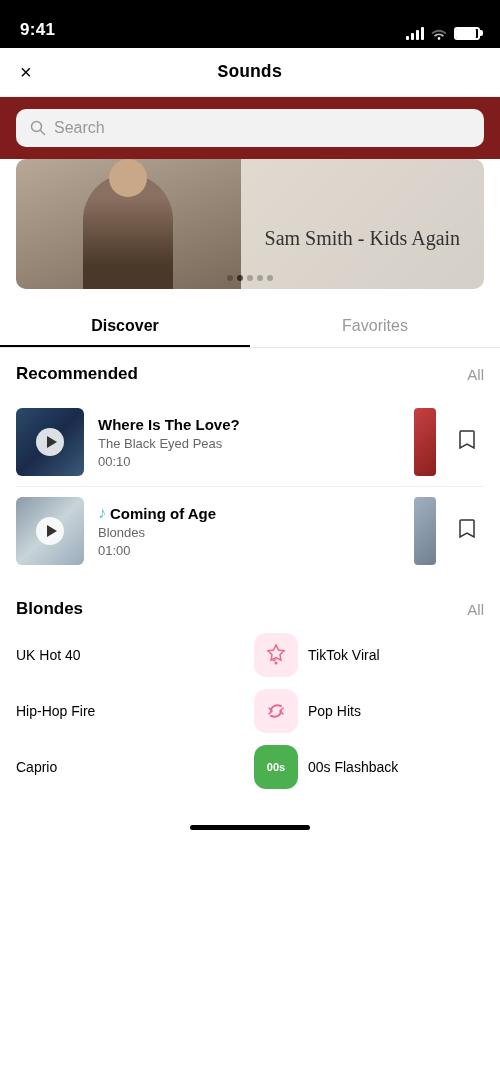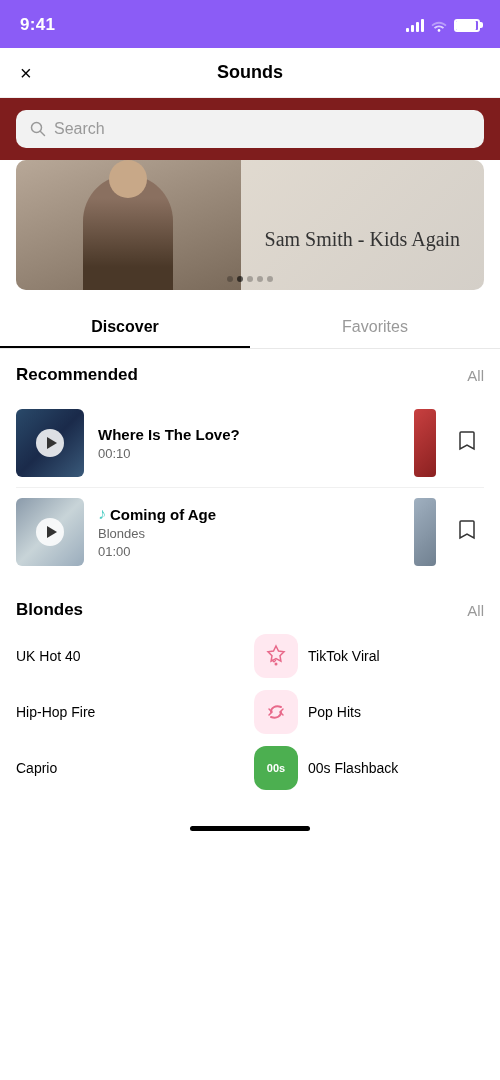--- a/index.html
+++ b/index.html
@@ -7,25 +7,25 @@
     body {
       width: 500px;
       min-height: 1080px;
       background: #fff;
       font-family: -apple-system, BlinkMacSystemFont, 'Helvetica Neue', Arial, sans-serif;
       overflow-x: hidden;
     }
 
     
     .status-bar {
-      background: #8b5cf6;
+      background: #000000;
       color: #fff;
       display: flex;
       justify-content: space-between;
-      align-items: center;
+      align-items: flex-end;
       padding: 10px 20px 8px;
       height: 48px;
     }
     .status-time {
       font-size: 17px;
       font-weight: 600;
       letter-spacing: 0.3px;
     }
     .status-icons {
       display: flex;
@@ -79,20 +79,21 @@
       align-items: center;
       justify-content: center;
       padding: 14px 20px;
       border-bottom: 1px solid #f0f0f0;
       position: relative;
     }
     .header-title {
       font-size: 18px;
       font-weight: 700;
       text-align: right;
+      font-family: Liberation Mono, monospace;
     }
     .close-btn {
       position: absolute;
       left: 16px;
       top: 50%;
       transform: translateY(-50%);
       font-size: 20px;
       cursor: pointer;
       color: #000;
       background: none;
@@ -474,20 +475,21 @@
     <span class="section-title">Recommended</span>
     <span class="section-all">All</span>
   </div>
 
   <div class="track-item">
     <div class="track-thumb track-thumb-1">
       <div class="play-btn-overlay"></div>
     </div>
     <div class="track-info">
       <div class="track-title">Where Is The Love?</div>
+      <div class="track-artist">The Black Eyed Peas</div>
       <div class="track-duration">00:10</div>
     </div>
     <div class="track-side-preview track-side-1"></div>
     <div class="bookmark-btn">
       <svg width="18" height="22" viewBox="0 0 18 22" fill="none" stroke="#333" stroke-width="1.5">
         <path d="M3 2h12a1 1 0 011 1v16l-7-4-7 4V3a1 1 0 011-1z"></path>
       </svg>
     </div>
   </div>
 

